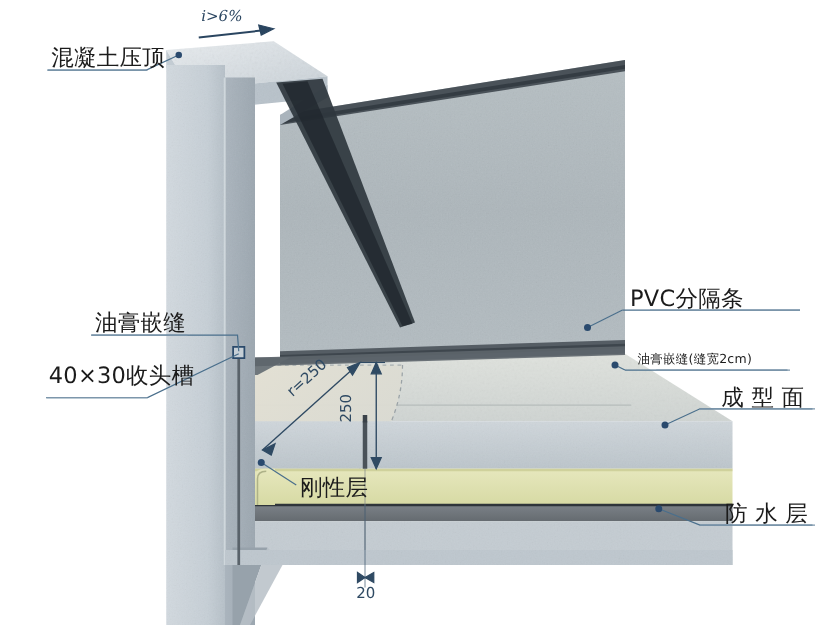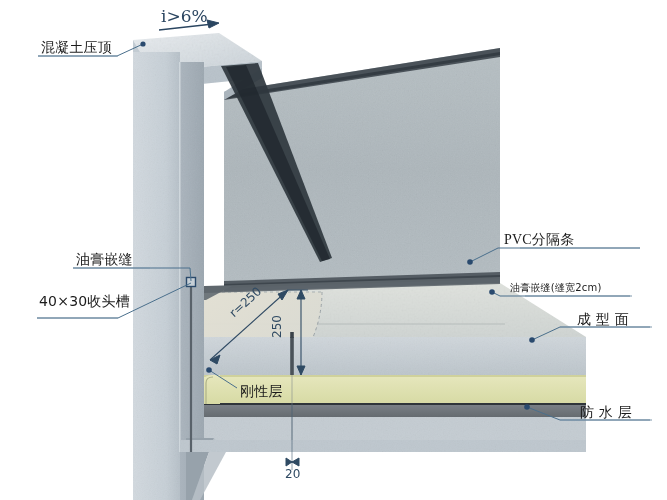--- a/index.html
+++ b/index.html
@@ -13,38 +13,39 @@
     width:667px;
     height:500px;
     background:#ffffff;
     overflow:hidden;
   }
   #art{position:absolute;left:0;top:0;width:667px;height:500px;}
 
   .lbl{
     position:absolute;
     color:#1b1b1b;
-    font-size:14px;
+    font-size:18px;
     line-height:16px;
     white-space:nowrap;
     font-family:"DejaVu Sans","Liberation Sans",sans-serif;
     letter-spacing:0.2px;
   }
   .lbl.small{font-size:10px;}
   .dim{
     position:absolute;
     color:#2f4a63;
     font-size:12px;
     font-family:"DejaVu Sans","Liberation Sans",sans-serif;
     white-space:nowrap;
   }
   .slope{
     position:absolute;
     color:#2a4560;
-    font-size:17px;
+    font-size:12px;
+    font-style:italic;
     font-family:"DejaVu Serif","Liberation Serif",serif;
     white-space:nowrap;
   }
   .rot-r250{
     transform:rotate(-42deg);
     transform-origin:left bottom;
   }
   .rot-250{
     transform:rotate(-90deg);
     transform-origin:left bottom;
@@ -303,21 +304,21 @@
     </g>
   </svg>
 
   <div class="lbl" style="left:41px; top:39px;">混凝土压顶</div>
 
   <div class="lbl" style="left:76px; top:251px;">油膏嵌缝</div>
 
   <div class="lbl" style="left:39px; top:293px;">40×30收头槽</div>
 
 
-  <div class="lbl" style="left:504px; top:232px;font-family:Liberation Serif, serif;">PVC分隔条</div>
+  <div class="lbl" style="left:504px; top:232px;">PVC分隔条</div>
 
   <div class="lbl small" style="left:510px; top:280px;">油膏嵌缝(缝宽2cm)</div>
 
   <div class="lbl" style="left:577px; top:311px;text-align:center;">成 型 面</div>
 
   <div class="lbl" style="left:240px; top:383px;">刚性层</div>
 
   <div class="lbl" style="left:580px; top:404px;">防 水 层</div>
 
   <div class="slope" style="left:161px; top:6px;">i&gt;6%</div>

